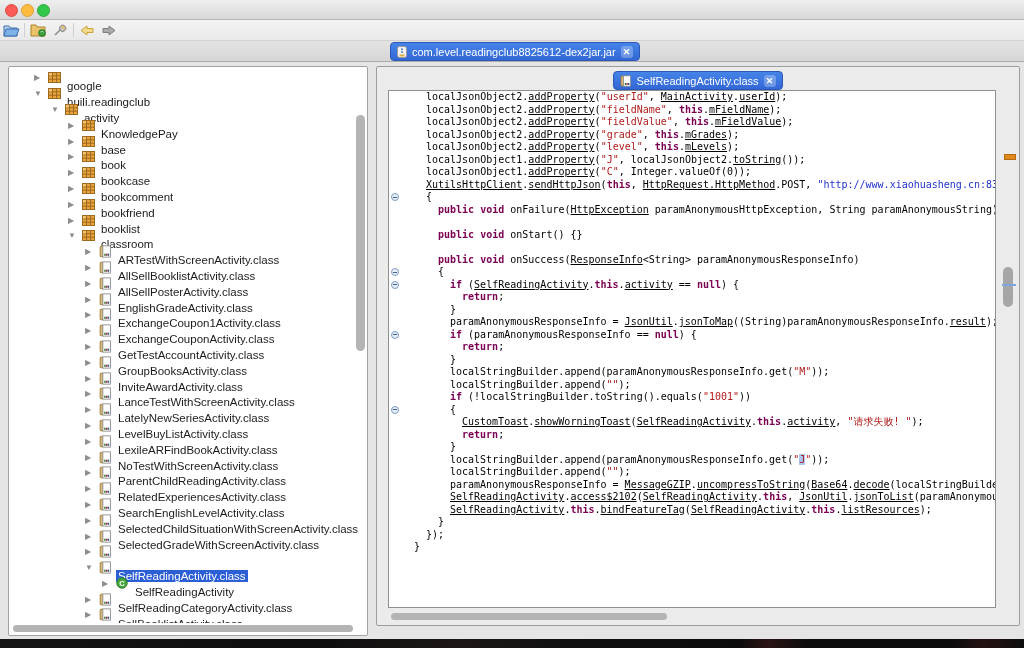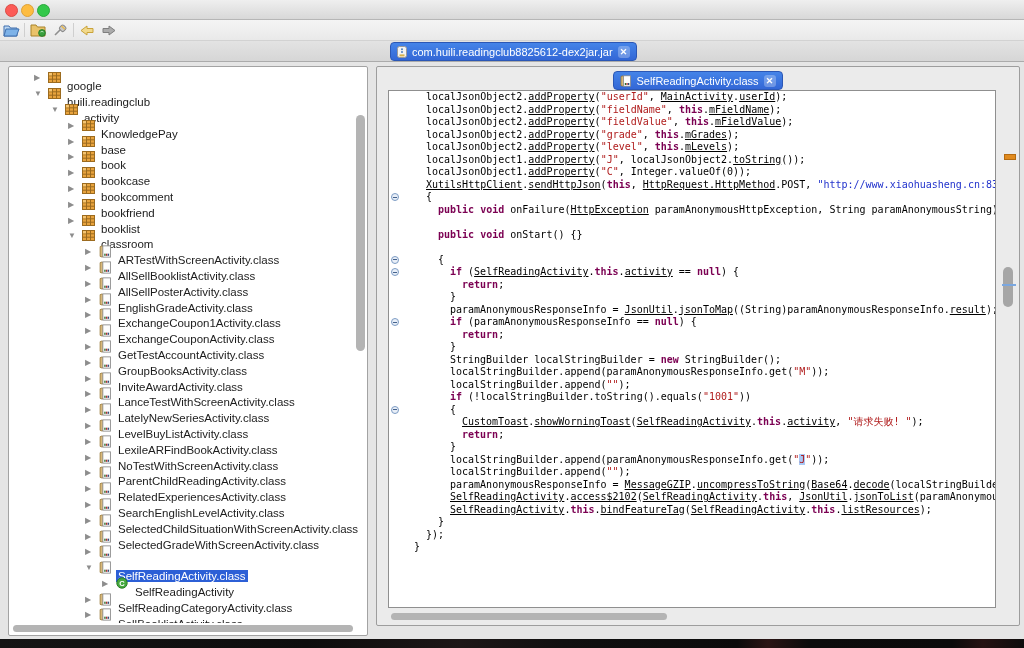--- a/index.html
+++ b/index.html
@@ -125,21 +125,21 @@
   </div>
 
   <div class="tabstrip">
     <div class="tab" style="left:390px;">
       <svg width="10" height="12" viewBox="0 0 10 12">
         <rect x="0.5" y="0.5" width="9" height="11" rx="2" fill="#f3f3f3" stroke="#9a9a9a"></rect>
         <circle cx="5" cy="3.2" r="1" fill="#4a7ebb"></circle>
           <circle cx="5" cy="6" r="1" fill="#4a7ebb"></circle>
         <rect x="2.5" y="8.4" width="5" height="2" fill="#d8b14a"></rect>
       </svg>
-      <span>com.huili.readingclub8825612-dex2jar.jar</span>
+      <span>com.level.readingclub8825612-dex2jar.jar</span>
       <span class="tabx">✕</span>
     </div>
   </div>
 
   <div class="treepanel">
     <div class="treerows">
         <div class="trow" style="padding-left: 25px;">
           <span class="tri">▶</span>
           <span class="ticn">
             <svg width="13" height="11" viewBox="0 0 13 11">
@@ -629,29 +629,29 @@
         <div class="cl"><span class="gut"></span><span class="txt" style="padding-left: 24px;"><span class="sd">localJsonObject2.</span><span class="su">addProperty</span><span class="sd">(</span><span class="ss">"grade"</span><span class="sd">, </span><span class="sk">this</span><span class="sd">.</span><span class="su">mGrades</span><span class="sd">);</span></span></div>
         <div class="cl"><span class="gut"></span><span class="txt" style="padding-left: 24px;"><span class="sd">localJsonObject2.</span><span class="su">addProperty</span><span class="sd">(</span><span class="ss">"level"</span><span class="sd">, </span><span class="sk">this</span><span class="sd">.</span><span class="su">mLevels</span><span class="sd">);</span></span></div>
         <div class="cl"><span class="gut"></span><span class="txt" style="padding-left: 24px;"><span class="sd">localJsonObject1.</span><span class="su">addProperty</span><span class="sd">(</span><span class="ss">"J"</span><span class="sd">, localJsonObject2.</span><span class="su">toString</span><span class="sd">());</span></span></div>
         <div class="cl"><span class="gut"></span><span class="txt" style="padding-left: 24px;"><span class="sd">localJsonObject1.</span><span class="su">addProperty</span><span class="sd">(</span><span class="ss">"C"</span><span class="sd">, Integer.valueOf(0));</span></span></div>
         <div class="cl"><span class="gut"></span><span class="txt" style="padding-left: 24px;"><span class="su">XutilsHttpClient</span><span class="sd">.</span><span class="su">sendHttpJson</span><span class="sd">(</span><span class="sk">this</span><span class="sd">, </span><span class="su">HttpRequest.HttpMethod</span><span class="sd">.POST, </span><span class="surl">"http://www.xiaohuasheng.cn:83/R</span></span></div>
         <div class="cl"><span class="gut"><span class="fold"></span></span><span class="txt" style="padding-left: 24px;"><span class="sd">{</span></span></div>
         <div class="cl"><span class="gut"></span><span class="txt" style="padding-left: 36px;"><span class="sk">public</span><span class="sd"> </span><span class="sk">void</span><span class="sd"> onFailure(</span><span class="su">HttpException</span><span class="sd"> paramAnonymousHttpException, String paramAnonymousString) {</span></span></div>
         <div class="cl"><span class="gut"></span><span class="txt" style="padding-left: 0px;"></span></div>
         <div class="cl"><span class="gut"></span><span class="txt" style="padding-left: 36px;"><span class="sk">public</span><span class="sd"> </span><span class="sk">void</span><span class="sd"> onStart() {}</span></span></div>
         <div class="cl"><span class="gut"></span><span class="txt" style="padding-left: 0px;"></span></div>
+        <div class="cl"><span class="gut"></span><span class="txt" style="padding-left: 36px;"><span class="sk">public</span><span class="sd"> </span><span class="sk">void</span><span class="sd"> onSuccess(</span><span class="su">ResponseInfo</span><span class="sd">&lt;String&gt; paramAnonymousResponseInfo)</span></span></div>
         <div class="cl"><span class="gut"><span class="fold"></span></span><span class="txt" style="padding-left: 36px;"><span class="sd">{</span></span></div>
         <div class="cl"><span class="gut"><span class="fold"></span></span><span class="txt" style="padding-left: 48px;"><span class="sk">if</span><span class="sd"> (</span><span class="su">SelfReadingActivity</span><span class="sd">.</span><span class="sk">this</span><span class="sd">.</span><span class="su">activity</span><span class="sd"> == </span><span class="sk">null</span><span class="sd">) {</span></span></div>
         <div class="cl"><span class="gut"></span><span class="txt" style="padding-left: 60px;"><span class="sk">return</span><span class="sd">;</span></span></div>
         <div class="cl"><span class="gut"></span><span class="txt" style="padding-left: 48px;"><span class="sd">}</span></span></div>
         <div class="cl"><span class="gut"></span><span class="txt" style="padding-left: 48px;"><span class="sd">paramAnonymousResponseInfo = </span><span class="su">JsonUtil</span><span class="sd">.</span><span class="su">jsonToMap</span><span class="sd">((String)paramAnonymousResponseInfo.</span><span class="su">result</span><span class="sd">);</span></span></div>
         <div class="cl"><span class="gut"><span class="fold"></span></span><span class="txt" style="padding-left: 48px;"><span class="sk">if</span><span class="sd"> (paramAnonymousResponseInfo == </span><span class="sk">null</span><span class="sd">) {</span></span></div>
         <div class="cl"><span class="gut"></span><span class="txt" style="padding-left: 60px;"><span class="sk">return</span><span class="sd">;</span></span></div>
         <div class="cl"><span class="gut"></span><span class="txt" style="padding-left: 48px;"><span class="sd">}</span></span></div>
-        <div class="cl"><span class="gut"></span><span class="txt" style="padding-left: 48px;"><span class="sd">StringBuilder localStringBuilder = </span><span class="sk">new</span><span class="sd"> StringBuilder();</span></span></div>
         <div class="cl"><span class="gut"></span><span class="txt" style="padding-left: 48px;"><span class="sd">localStringBuilder.append(paramAnonymousResponseInfo.get(</span><span class="ss">"M"</span><span class="sd">));</span></span></div>
         <div class="cl"><span class="gut"></span><span class="txt" style="padding-left: 48px;"><span class="sd">localStringBuilder.append(</span><span class="ss">""</span><span class="sd">);</span></span></div>
         <div class="cl"><span class="gut"></span><span class="txt" style="padding-left: 48px;"><span class="sk">if</span><span class="sd"> (!localStringBuilder.toString().equals(</span><span class="ss">"1001"</span><span class="sd">))</span></span></div>
         <div class="cl"><span class="gut"><span class="fold"></span></span><span class="txt" style="padding-left: 48px;"><span class="sd">{</span></span></div>
         <div class="cl"><span class="gut"></span><span class="txt" style="padding-left: 60px;"><span class="su">CustomToast</span><span class="sd">.</span><span class="su">showWorningToast</span><span class="sd">(</span><span class="su">SelfReadingActivity</span><span class="sd">.</span><span class="sk">this</span><span class="sd">.</span><span class="su">activity</span><span class="sd">, </span><span class="ss cjk">"请求失败! "</span><span class="sd">);</span></span></div>
         <div class="cl"><span class="gut"></span><span class="txt" style="padding-left: 60px;"><span class="sk">return</span><span class="sd">;</span></span></div>
         <div class="cl"><span class="gut"></span><span class="txt" style="padding-left: 48px;"><span class="sd">}</span></span></div>
         <div class="cl"><span class="gut"></span><span class="txt" style="padding-left: 48px;"><span class="sd">localStringBuilder.append(paramAnonymousResponseInfo.get(</span><span class="ss">"</span><span class="shl">J</span><span class="ss">"</span><span class="sd">));</span></span></div>
         <div class="cl"><span class="gut"></span><span class="txt" style="padding-left: 48px;"><span class="sd">localStringBuilder.append(</span><span class="ss">""</span><span class="sd">);</span></span></div>
         <div class="cl"><span class="gut"></span><span class="txt" style="padding-left: 48px;"><span class="sd">paramAnonymousResponseInfo = </span><span class="su">MessageGZIP</span><span class="sd">.</span><span class="su">uncompressToString</span><span class="sd">(</span><span class="su">Base64</span><span class="sd">.</span><span class="su">decode</span><span class="sd">(localStringBuilder.</span></span></div>

